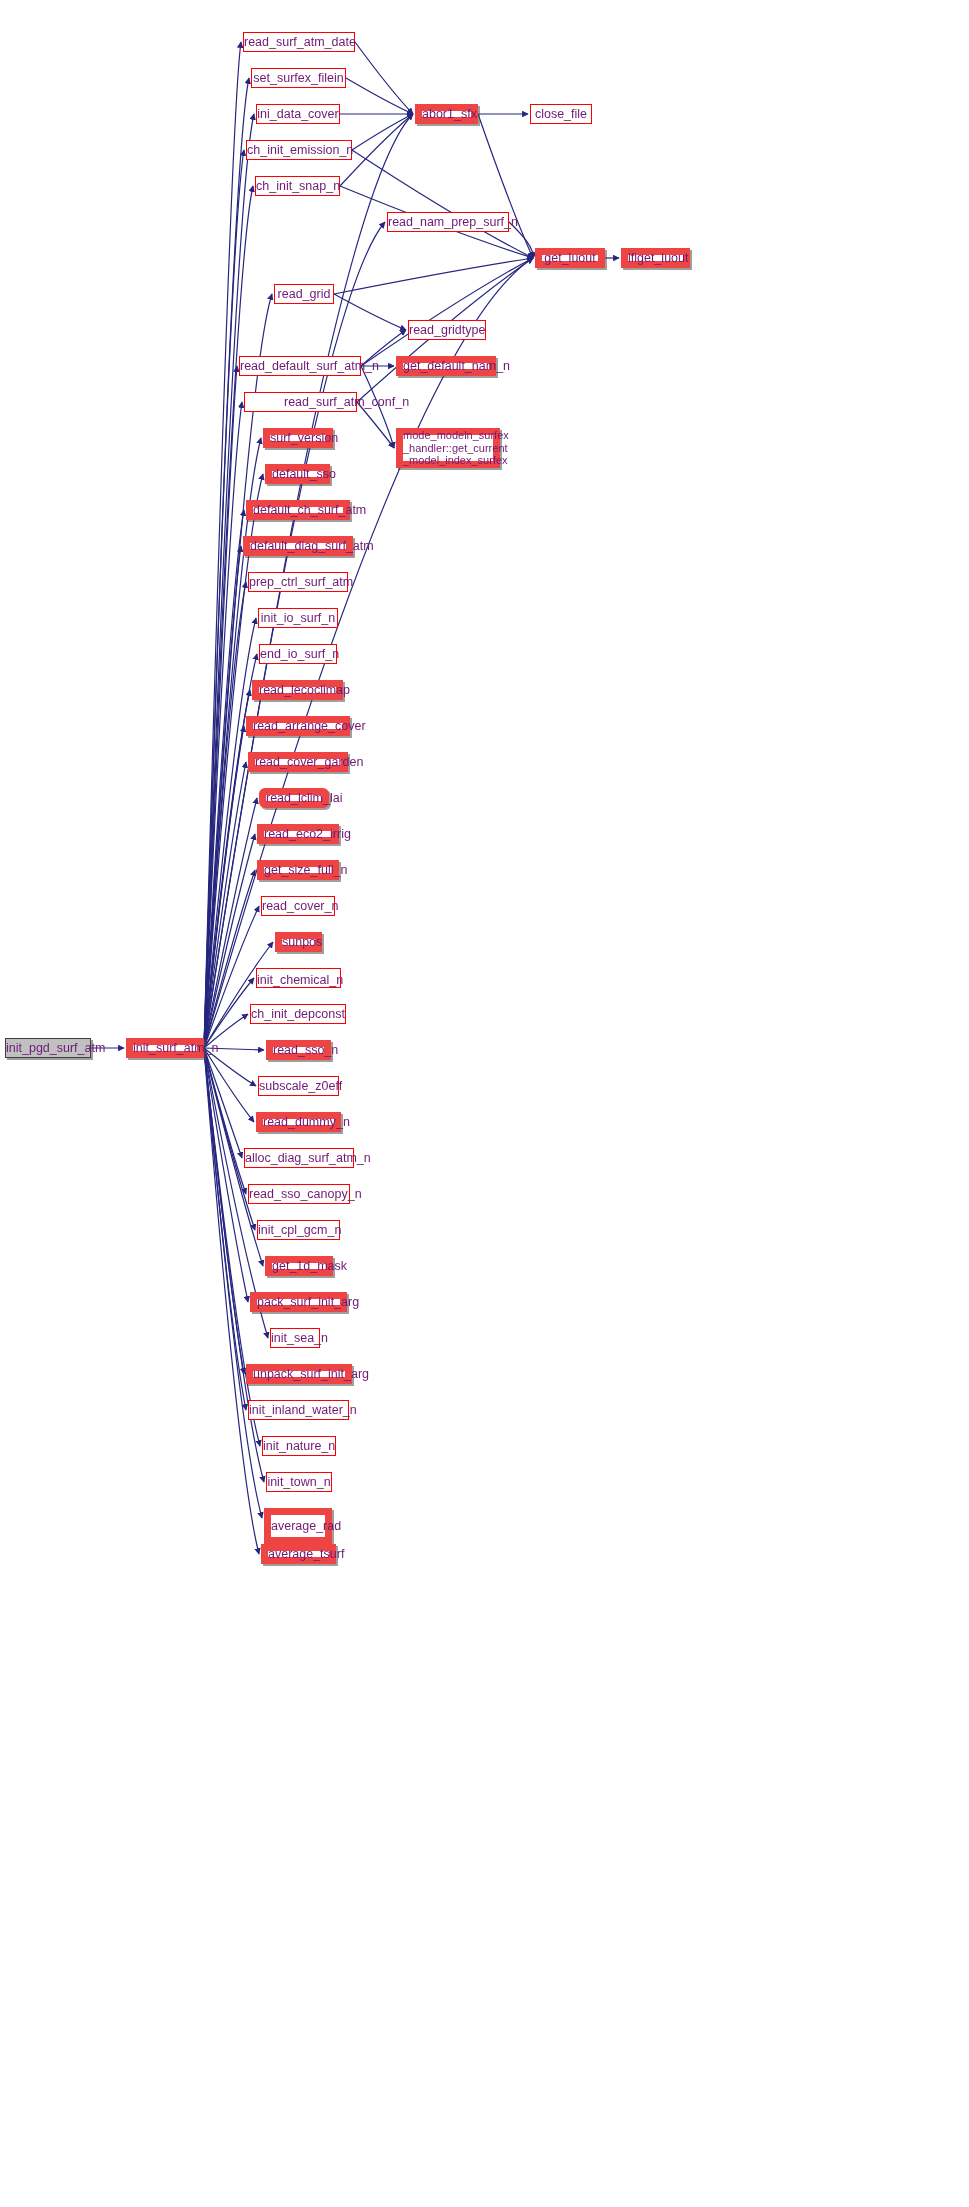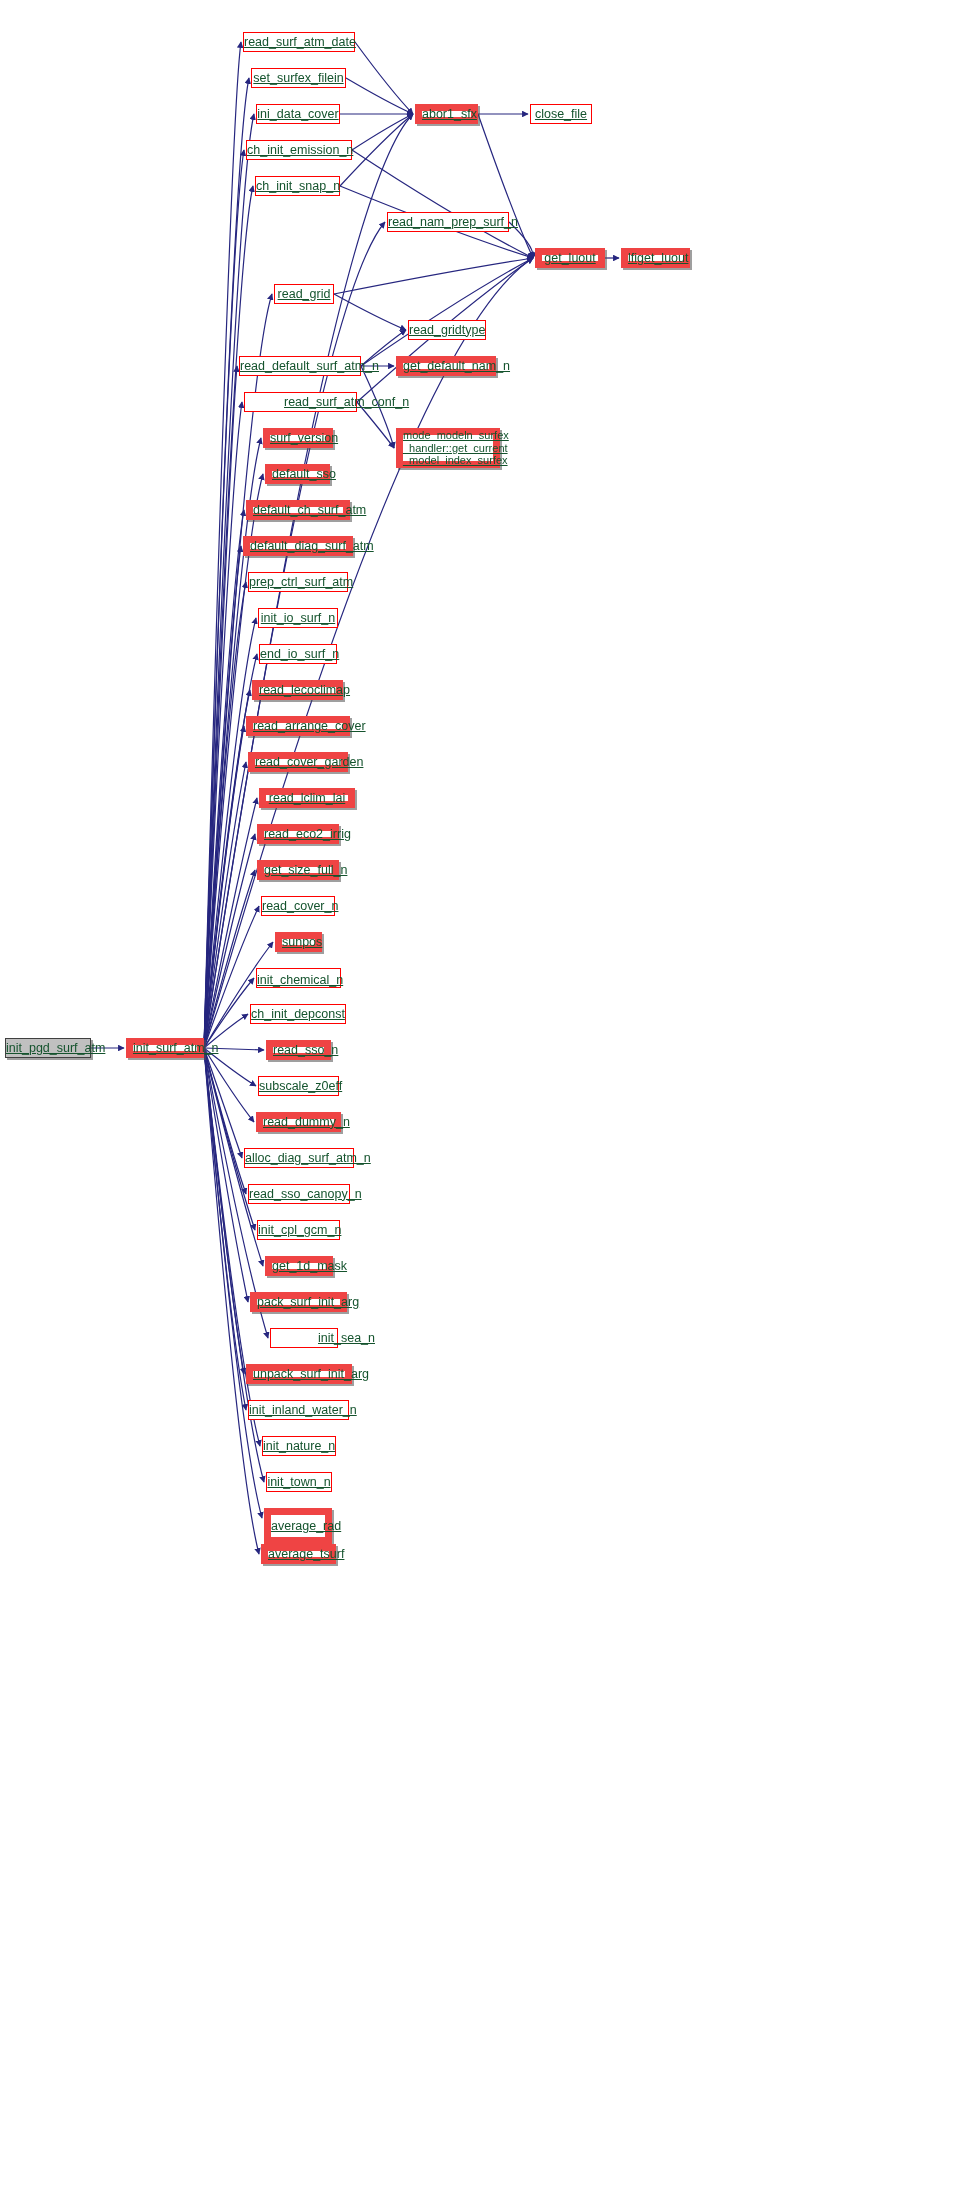--- a/index.html
+++ b/index.html
@@ -1,21 +1,21 @@
 <!DOCTYPE html>
 <html><head>
 <meta charset="utf-8">
 <style>
   html,body{margin:0;padding:0;background:#ffffff;}
   #root{position:relative;width:969px;height:2207px;background:#ffffff;
         font-family:"Liberation Sans","DejaVu Sans",sans-serif;overflow:hidden;}
   svg.edges{position:absolute;left:0;top:0;width:969px;height:2207px;}
   .node{position:absolute;box-sizing:border-box;display:flex;align-items:center;
-        justify-content:center;background:#ffffff;font-size:12.5px;color:#14532d;
-        line-height:1.15;text-align:center;white-space:pre;text-decoration:underline;}
+        justify-content:center;background:#ffffff;font-size:12.5px;color:#701a75;
+        line-height:1.15;text-align:center;white-space:pre;}
   .node.red{border:1px solid #ff0000;}
   .node.grey{border:7px solid #ef4444;}
   .node.root{border:1px solid #404040;background:#c0c0c0;}
   .node.shadow{box-shadow:2px 2px 0 0 rgba(80,80,80,0.55);}
   .node .lbl{display:block;width:100%;}
 </style>
 </head>
 <body>
 
 <div id="root">
@@ -115,36 +115,36 @@
       <div class="node grey shadow" style="left: 263px; top: 428px; width: 70px; height: 20px;"><span class="lbl">surf_version</span></div>
       <div class="node grey shadow" style="left: 265px; top: 464px; width: 65px; height: 20px;"><span class="lbl">default_sso</span></div>
       <div class="node grey shadow" style="left: 246px; top: 500px; width: 104px; height: 20px;"><span class="lbl">default_ch_surf_atm</span></div>
       <div class="node grey shadow" style="left: 243px; top: 536px; width: 110px; height: 20px;"><span class="lbl">default_diag_surf_atm</span></div>
       <div class="node red" style="left: 248px; top: 572px; width: 100px; height: 20px;"><span class="lbl">prep_ctrl_surf_atm</span></div>
       <div class="node red" style="left: 258px; top: 608px; width: 80px; height: 20px;"><span class="lbl">init_io_surf_n</span></div>
       <div class="node red" style="left: 259px; top: 644px; width: 78px; height: 20px;"><span class="lbl">end_io_surf_n</span></div>
       <div class="node grey shadow" style="left: 252px; top: 680px; width: 91px; height: 20px;"><span class="lbl">read_lecoclimap</span></div>
       <div class="node grey shadow" style="left: 246px; top: 716px; width: 104px; height: 20px;"><span class="lbl">read_arrange_cover</span></div>
       <div class="node grey shadow" style="left: 248px; top: 752px; width: 100px; height: 20px;"><span class="lbl">read_cover_garden</span></div>
-      <div class="node grey shadow" style="left: 259px; top: 788px; width: 96px; height: 20px;"><span class="lbl">read_lclim_lai</span></div>
+      <div class="node grey shadow" style="left: 259px; top: 788px; width: 70px; height: 20px; border-radius: 6px;"><span class="lbl">read_lclim_lai</span></div>
       <div class="node grey shadow" style="left: 257px; top: 824px; width: 82px; height: 20px;"><span class="lbl">read_eco2_irrig</span></div>
       <div class="node grey shadow" style="left: 257px; top: 860px; width: 82px; height: 20px;"><span class="lbl">get_size_full_n</span></div>
       <div class="node red" style="left: 261px; top: 896px; width: 74px; height: 20px;"><span class="lbl">read_cover_n</span></div>
       <div class="node grey shadow" style="left: 275px; top: 932px; width: 47px; height: 20px;"><span class="lbl">sunpos</span></div>
       <div class="node red" style="left: 256px; top: 968px; width: 85px; height: 20px; align-items: flex-end;"><span class="lbl">init_chemical_n</span></div>
       <div class="node red" style="left: 250px; top: 1004px; width: 96px; height: 20px;"><span class="lbl">ch_init_depconst</span></div>
       <div class="node grey shadow" style="left: 266px; top: 1040px; width: 65px; height: 20px;"><span class="lbl">read_sso_n</span></div>
       <div class="node red" style="left: 258px; top: 1076px; width: 81px; height: 20px;"><span class="lbl">subscale_z0eff</span></div>
       <div class="node grey shadow" style="left: 256px; top: 1112px; width: 85px; height: 20px;"><span class="lbl">read_dummy_n</span></div>
       <div class="node red" style="left: 244px; top: 1148px; width: 110px; height: 20px;"><span class="lbl">alloc_diag_surf_atm_n</span></div>
       <div class="node red" style="left: 248px; top: 1184px; width: 102px; height: 20px;"><span class="lbl">read_sso_canopy_n</span></div>
       <div class="node red" style="left: 257px; top: 1220px; width: 83px; height: 20px;"><span class="lbl">init_cpl_gcm_n</span></div>
       <div class="node grey shadow" style="left: 265px; top: 1256px; width: 68px; height: 20px;"><span class="lbl">get_1d_mask</span></div>
       <div class="node grey shadow" style="left: 250px; top: 1292px; width: 97px; height: 20px;"><span class="lbl">pack_surf_init_arg</span></div>
-      <div class="node red" style="left: 270px; top: 1328px; width: 68px; height: 20px; padding-left: 47px;"><span class="lbl">init_sea_n</span></div>
+      <div class="node red" style="left: 270px; top: 1328px; width: 50px; height: 20px;"><span class="lbl">init_sea_n</span></div>
       <div class="node grey shadow" style="left: 246px; top: 1364px; width: 106px; height: 20px;"><span class="lbl">unpack_surf_init_arg</span></div>
       <div class="node red" style="left: 248px; top: 1400px; width: 101px; height: 20px;"><span class="lbl">init_inland_water_n</span></div>
       <div class="node red" style="left: 262px; top: 1436px; width: 74px; height: 20px;"><span class="lbl">init_nature_n</span></div>
       <div class="node red" style="left: 266px; top: 1472px; width: 66px; height: 20px;"><span class="lbl">init_town_n</span></div>
       <div class="node grey shadow" style="left: 264px; top: 1508px; width: 68px; height: 36px;"><span class="lbl">average_rad</span></div>
       <div class="node grey shadow" style="left: 261px; top: 1544px; width: 75px; height: 20px;"><span class="lbl">average_tsurf</span></div>
     </div>
 </div>
 
 </body></html>

